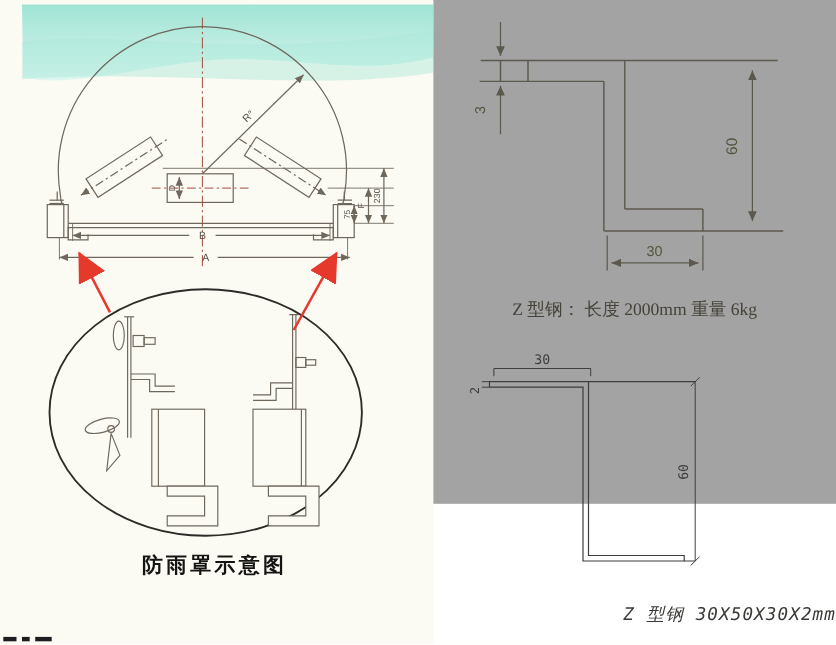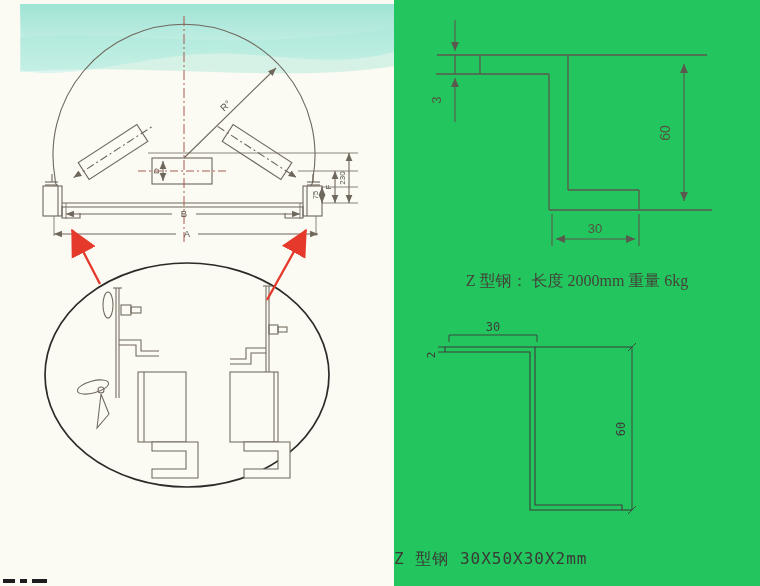--- a/index.html
+++ b/index.html
@@ -1,30 +1,30 @@
 <!DOCTYPE html>
 <html><head>
 <meta charset="utf-8">
 <style>
   html,body{margin:0;padding:0;background:#ffffff;}
   .page{position:relative;width:760px;height:586px;background:#ffffff;overflow:hidden;
         font-family:"Liberation Sans",sans-serif;}
   .left-panel{position:absolute;left:0;top:0;width:394px;height:586px;background:#fbfaf3;}
-  .right-panel{position:absolute;left:394px;top:0;width:366px;height:586px;background:#22c55e;}
+  .right-panel{position:absolute;left:394px;top:0;width:366px;height:458px;background:#a3a3a3;}
   .wave-svg{position:absolute;left:0;top:0;}
   .diagram-svg{position:absolute;left:0;top:0;}
   .cap-main{position:absolute;left:30px;top:501px;width:330px;text-align:center;
             font-family:"Liberation Serif",serif;font-weight:bold;font-size:19px;
             letter-spacing:3px;color:#141412;}
   .cap-ztop{position:absolute;left:0px;top:271px;width:366px;text-align:center;
             font-family:"Liberation Serif",serif;font-weight:normal;font-size:16px;
             color:#454239;}
-  .cap-zbottom{position:absolute;left:0px;top:549px;width:366px;text-align:left;
+  .cap-zbottom{position:absolute;left:0px;top:549px;width:366px;text-align:right;
             font-family:"DejaVu Sans Mono",monospace;font-size:16px;letter-spacing:1px;
-            color:#3a3936;}
+            color:#3a3936;font-style:italic;}
   .zsvg{position:absolute;left:0;}
   .cutoff{position:absolute;left:3px;top:579px;display:flex;gap:5px;align-items:flex-start;}
   .cutoff span{display:block;height:4px;background:#1d1d20;}
   .cutoff .c1{width:12px;}.cutoff .c2{width:7px;}.cutoff .c3{width:15px;}
   text{font-family:"Liberation Sans",sans-serif;}
   .cadtext{font-family:"DejaVu Sans Mono",monospace;}
 </style>
 </head>
 <body>
 
@@ -178,20 +178,21 @@
           <path d="M244,442 H290 V478 H244 V469 H278 V451 H244 Z" fill="#fbfaf3"></path>
         </g>
       </g>
 
       <g stroke="#e5392b" stroke-width="2.3" fill="none">
         <line x1="100" y1="284" x2="72" y2="230" marker-end="url(#mr)"></line>
         <line x1="267" y1="300" x2="306" y2="230" marker-end="url(#mr)"></line>
       </g>
     </svg>
 
+    <div class="cap-main">防雨罩示意图</div>
 
     <div class="cutoff">
       <span class="c1"></span>
         <span class="c2"></span>
         <span class="c3"></span>
     </div>
   </div>
 
   <div class="right-panel">
 

